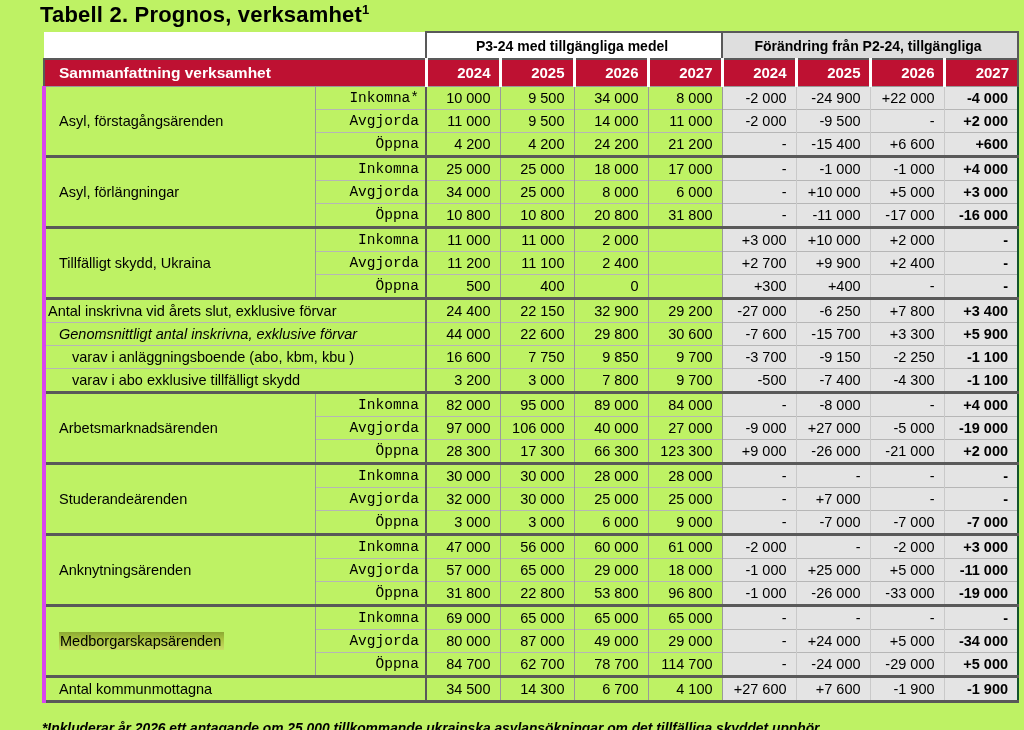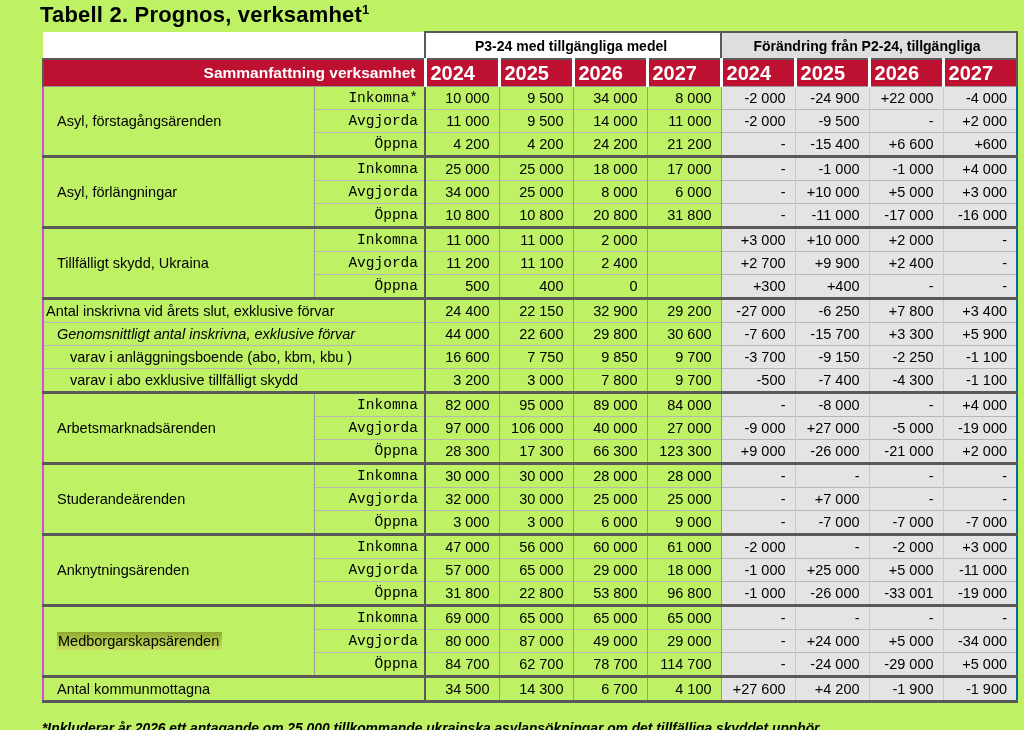--- a/index.html
+++ b/index.html
@@ -18,28 +18,28 @@
 
   
   .ghost { border:none; background:#fff; }
   .grp { border:2px solid #595959; font-weight:bold; text-align:center; font-size:14px; height:25px; }
   .grp1 { background:#ffffff; }
   .grp2 { background:#dedede; }
 
   
   .hdr { background:#be1132; color:#fff; font-weight:bold; height:26px;
          border-top:2px solid #595959; border-bottom:1px solid #999; }
-  .hdr-label { text-align:right; padding-left:14px; font-size:15.5px; border-left:2px solid #595959; }
-  .hdr-year { text-align:left; border-left:3px solid #ffffff; font-size:20px; }
+  .hdr-label { text-align:left; padding-left:14px; font-size:15.5px; border-left:2px solid #595959; }
+  .hdr-year { text-align:right; border-left:3px solid #ffffff; font-size:15px; }
   .hdr-year.last { border-right:2px solid #595959; }
 
   
   td.cell { border-left:1px solid #9a9a9a; border-top:1px solid #b6b6b6; }
-  td.first-col { border-left:2px solid #d946ef; }
-  td.last-col { border-right:2px solid #0369a1; }
+  td.first-col { border-left:4px solid #d946ef; }
+  td.last-col { border-right:2px solid #14532d;font-weight:bold; }
   td.sec-name { text-align:left; padding-left:13px; }
   td.sub { text-align:right; padding-right:6px;font-family:Liberation Mono, monospace; }
   td.after-sub { border-left:2px solid #595959; }
   td.num { text-align:right; padding-right:9px; }
   td.diff { background:#e4e4e4; border-left:1px solid #c9c9c9; }
   td.diff.first-diff { border-left:1px solid #9a9a9a; }
   tr.sec-start td { border-top:3px solid #595959; }
   tr.last-row td { border-bottom:3px solid #595959; }
   td.italic { }
 
@@ -326,21 +326,21 @@
           <td class="cell num diff last-col">-11 000</td>
         </tr>
         <tr>
           <td class="cell sub">Öppna</td>
           <td class="cell num after-sub">31 800</td>
           <td class="cell num">22 800</td>
           <td class="cell num">53 800</td>
           <td class="cell num">96 800</td>
           <td class="cell num diff first-diff">-1 000</td>
           <td class="cell num diff">-26 000</td>
-          <td class="cell num diff">-33 001</td>
+          <td class="cell num diff">-33 000</td>
           <td class="cell num diff last-col">-19 000</td>
         </tr>
         <tr class="sec-start">
           <td class="cell first-col sec-name" colspan="1" rowspan="3"><span class="hl">Medborgarskapsärenden</span></td>
           <td class="cell sub">Inkomna</td>
           <td class="cell num after-sub">69 000</td>
           <td class="cell num">65 000</td>
           <td class="cell num">65 000</td>
           <td class="cell num">65 000</td>
           <td class="cell num diff first-diff">-</td>
@@ -370,21 +370,21 @@
           <td class="cell num diff">-29 000</td>
           <td class="cell num diff last-col">+5 000</td>
         </tr>
         <tr class="sec-start last-row">
           <td class="cell first-col sec-name" colspan="2" style="padding-left: 13px;"><span>Antal kommunmottagna</span></td>
           <td class="cell num after-sub">34 500</td>
           <td class="cell num">14 300</td>
           <td class="cell num">6 700</td>
           <td class="cell num">4 100</td>
           <td class="cell num diff first-diff">+27 600</td>
-          <td class="cell num diff">+4 200</td>
+          <td class="cell num diff">+7 600</td>
           <td class="cell num diff">-1 900</td>
           <td class="cell num diff last-col">-1 900</td>
         </tr>
       </tbody>
   </table>
 
   <div class="footnote">*Inkluderar år 2026  ett antagande om 25 000 tillkommande ukrainska asylansökningar om det tillfälliga skyddet upphör.</div>
 
 </div>
 

